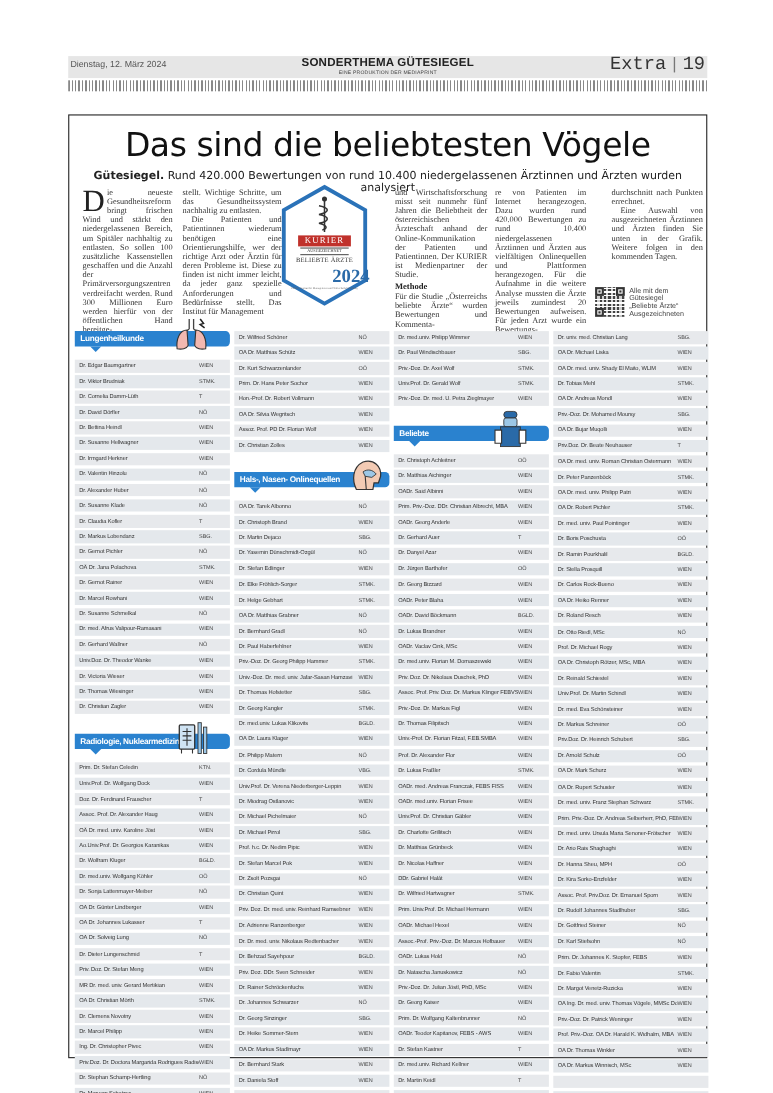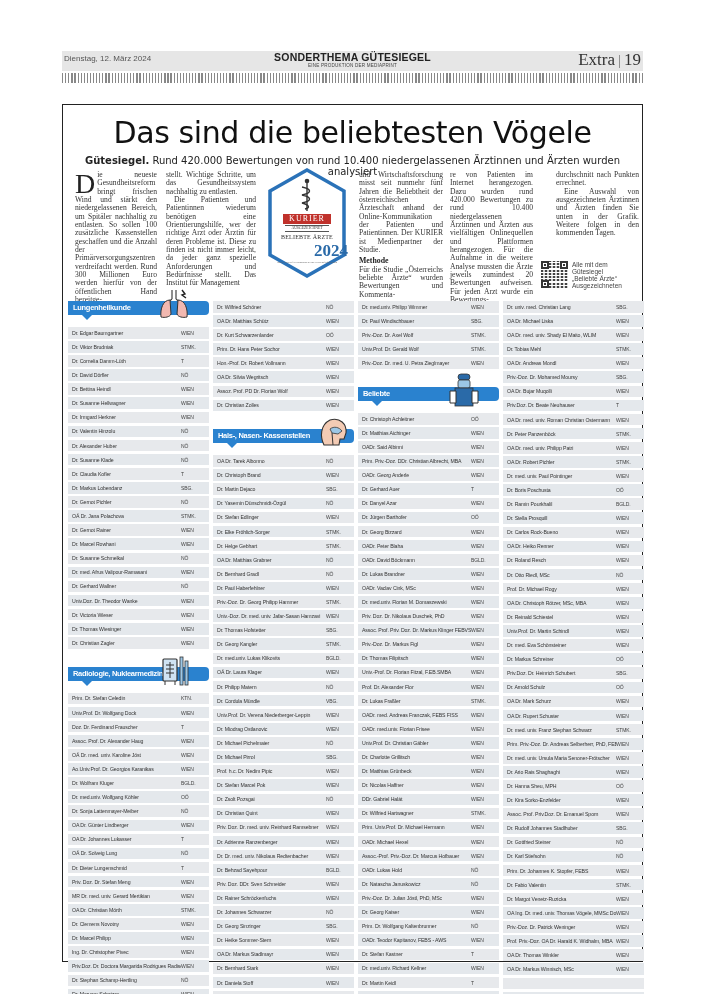--- a/index.html
+++ b/index.html
@@ -5,21 +5,21 @@
   * { box-sizing: border-box; margin: 0; padding: 0; }
   html, body { width: 703px; height: 994px; background: #ffffff; overflow: hidden; }
   body { position: relative; font-family: "Liberation Sans", sans-serif; color: #222; }
 
   
   .masthead { position: absolute; left: 62px; top: 51px; width: 581px; height: 20px; background: #e6e6e6; }
   .mh-date { position: absolute; left: 2px; top: 3px; font-size: 8px; color: #555; font-family: "Liberation Sans", sans-serif; }
   .mh-center { position: absolute; left: 0; right: 0; top: 1px; text-align: center; }
   .mh-title { font-size: 10.5px; font-weight: bold; color: #222; letter-spacing: 0.2px; line-height: 11px; }
   .mh-sub { font-size: 4.6px; color: #444; letter-spacing: 0.2px; line-height: 6px; }
-  .mh-right { position: absolute; right: 2px; top: -1px; font-size: 17px; color: #333; font-family: Liberation Serif, serif; margin-left: 28px; }
+  .mh-right { position: absolute; right: 2px; top: -1px; font-size: 17px; color: #333; font-family: Liberation Mono, monospace; margin-left: 28px; }
   .mh-right .sep { color: #777; font-size: 15px; margin: 0 3px; }
   .barcode { position: absolute; left: 62px; top: 73px; width: 581px; height: 10px;
     background: repeating-linear-gradient(90deg, #888 0 1.2px, #fff 1.2px 3.1px); }
 
   
   .frame { position: absolute; left: 62px; top: 104px; width: 581px; height: 858px; border: 1.5px solid #222; background: #fff; }
 
   .headline { position: absolute; left: 0; right: 0; top: 10px; text-align: center; font-size: 30px; color: #111; letter-spacing: -0.4px; font-family: "DejaVu Sans", sans-serif; font-weight: normal; }
   .subline { position: absolute; left: 0; right: 0; top: 50px; text-align: center; font-size: 10px; color: #222; font-family: "DejaVu Sans", sans-serif; }
   .subline b { font-weight: bold; }
@@ -29,21 +29,21 @@
   .article .dropcap { float: left; font-size: 28px; line-height: 24px; margin: 1px 2px 0 0; color: #222; font-family: "Liberation Serif", serif; }
   .article .indent { text-indent: 8px; }
   .article h4 { font-size: 7.8px; font-weight: bold; margin-top: 3px; color: #222; }
   .a1 { left: 12px; width: 82px; }
   .a2 { left: 103px; width: 90px; }
   .a3 { left: 296px; width: 84px; }
   .a4 { left: 387px; width: 83px; }
   .a5 { left: 478px; width: 83px; margin-left: 15px; }
 
   
-  .badge { position: absolute; left: 203px; top: 62px; width: 82px; height: 112px; }
+  .badge { position: absolute; left: 191px; top: 62px; width: 82px; height: 112px; }
   .badge svg { width: 100%; height: 100%; }
   .badge-text { position: absolute; left: 0; right: 0; text-align: center; font-family: "Liberation Serif", serif; }
   .kurier { top: 47px; left: 17px; right: 17px; background: #c0312b; color: #fff; font-size: 8px; letter-spacing: 1px; line-height: 10px; }
   .ausg { top: 58px; left: 19px; right: 19px; font-size: 3.8px; color: #333; border-top: 0.5px solid #555; border-bottom: 0.5px solid #555; line-height: 5px; }
   .belieb { top: 67px; font-size: 6px; color: #333; letter-spacing: 0.2px; }
   .year { top: 74px; font-size: 17px; color: #2a6aa8; font-weight: bold; text-align: right; }
   .small { top: 94px; font-size: 2.6px; color: #666; line-height: 3px; }
 
   .qr { position: absolute; left: 478px; top: 156px; width: 27px; height: 27px; background:
     repeating-linear-gradient(0deg, #222 0 2px, #fff 2px 3.3px),
@@ -375,21 +375,21 @@
           <span class="n">Assoz. Prof. PD Dr. Florian Wolf</span>
           <span class="s">WIEN</span>
         </div>
         <div class="row">
           <span class="n">Dr. Christian Zolles</span>
           <span class="s">WIEN</span>
         </div>
       </div>
     <div class="section">
       <div class="banner"></div>
-      <span class="label">Hals-, Nasen- Kassenstellen</span>
+      <span class="label">Hals-, Nasen- Onlinequellen</span>
       <svg class="ic" viewBox="0 0 34 34" style="right:4px">
         <path d="M8,30 C4,22 4,10 14,5 C24,2 31,9 30,18 L28,24 L24,24 L23,30 Z" fill="#f3cbb4" stroke="#333" stroke-width="1.1"></path>
         <path d="M14,14 C18,11 23,12 26,16 L22,19 L16,18 Z" fill="#9cc7e6" stroke="#333" stroke-width="0.8"></path>
         <path d="M16,18 L17,30" stroke="#333" stroke-width="1"></path>
       </svg>
     </div>
     <div id="list-hno">
         <div class="row">
           <span class="n">OA Dr. Tarek Albonno</span>
           <span class="s">NÖ</span>

